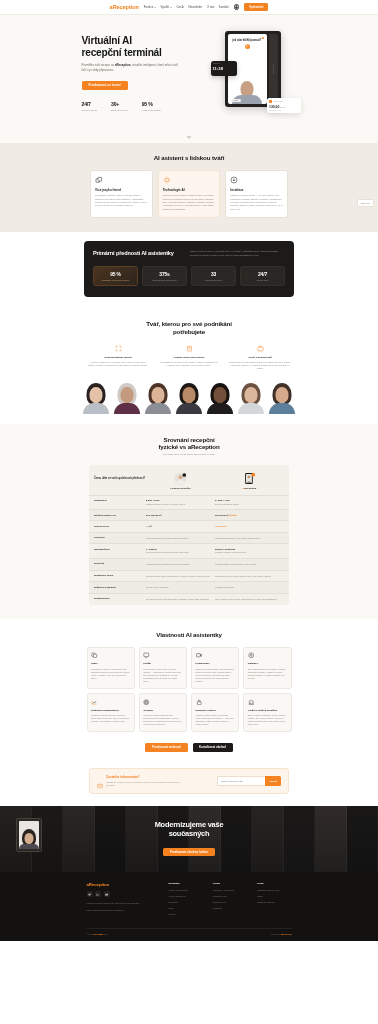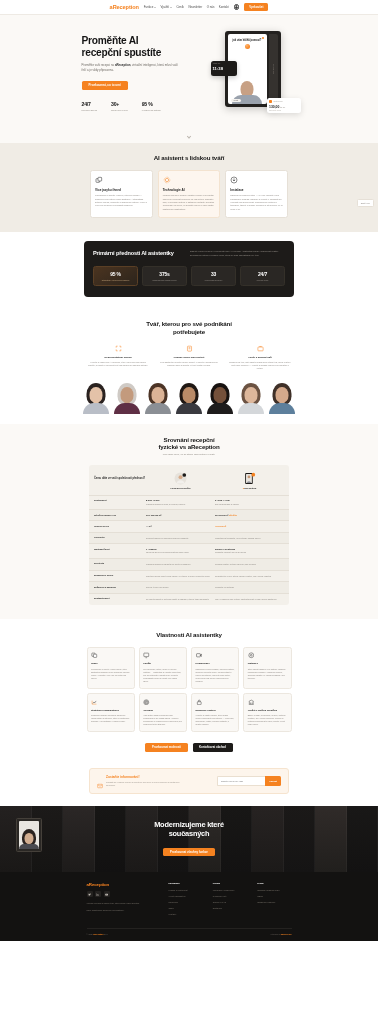--- a/index.html
+++ b/index.html
@@ -531,22 +531,22 @@
       </div>
   </div>
   <div class="globe"></div>
   <button class="btn-primary">Vyzkoušet</button>
 </div>
 
 <section class="hero">
   <div class="hero-row">
     <div class="hero-left">
       <h1 class="hero-h1">
-        <span>Proměňte AI</span><br>
-        <span>recepční spustíte</span>
+        <span>Virtuální AI</span><br>
+        <span>recepční terminál</span>
       </h1>
       <p class="hero-p"><span>Proměňte vaši recepci na </span><b>aReception</b><span>, virtuální inteligenci, která mluví vaší řečí a je vždy připravena.</span></p>
       <button class="hero-cta">Prozkoumat, co to umí</button>
       <div class="hero-stats">
         <div>
           <div class="stat-num">24/7</div>
           <div class="stat-lbl">provozní servis</div>
         </div>
         <div>
           <div class="stat-num">30+</div>
@@ -995,21 +995,21 @@
   </div>
   <div class="cta-frame">
     <div class="sc">
       <span class="ph-hair"></span>
         <span class="ph-face"></span>
         <span class="ph-body"></span>
     </div>
   </div>
   <div class="cta-in">
     <h2 class="cta-h">
-      <span>Modernizujeme které</span><br>
+      <span>Modernizujeme vaše</span><br>
       <span>současných</span>
     </h2>
     <button class="cta-btn">Prozkoumat všechny funkce</button>
   </div>
 </section>
 
 <footer class="footer">
   <div class="f-row">
     <div class="f-brand">
       <div class="f-logo">aReception</div>

